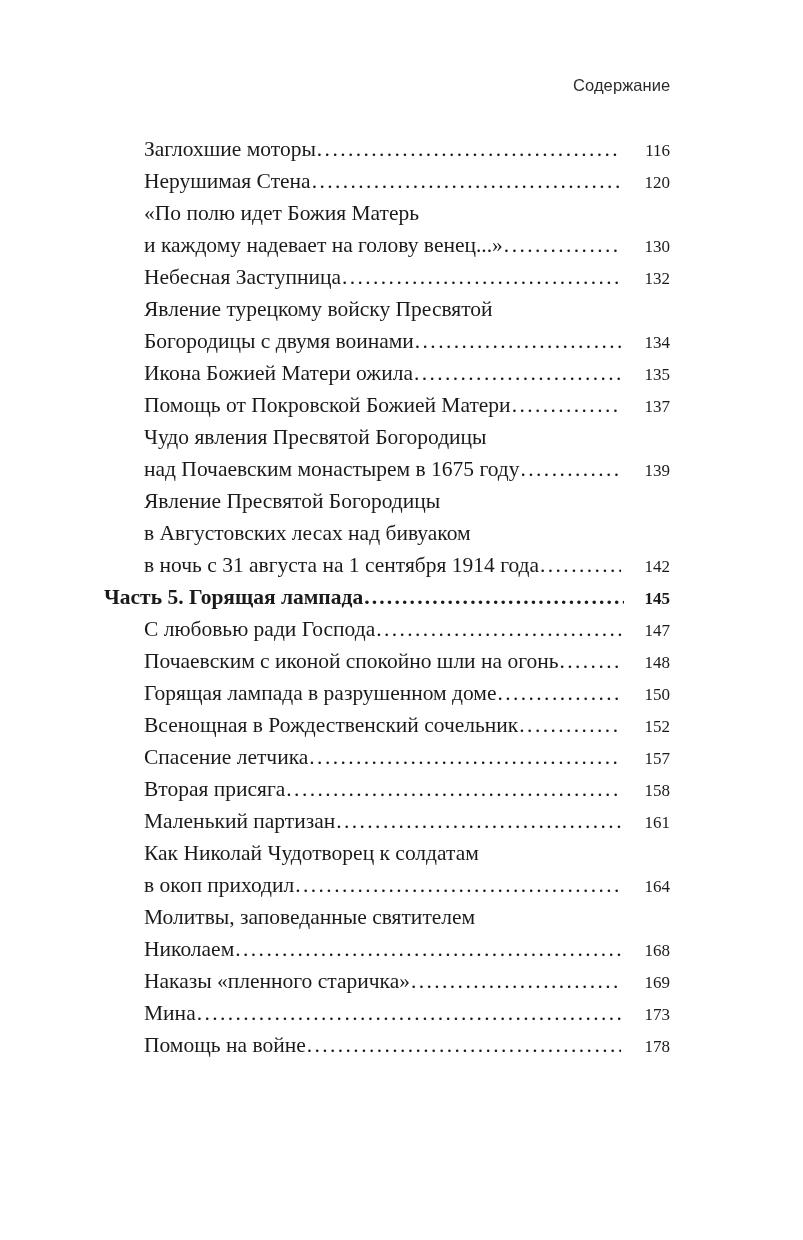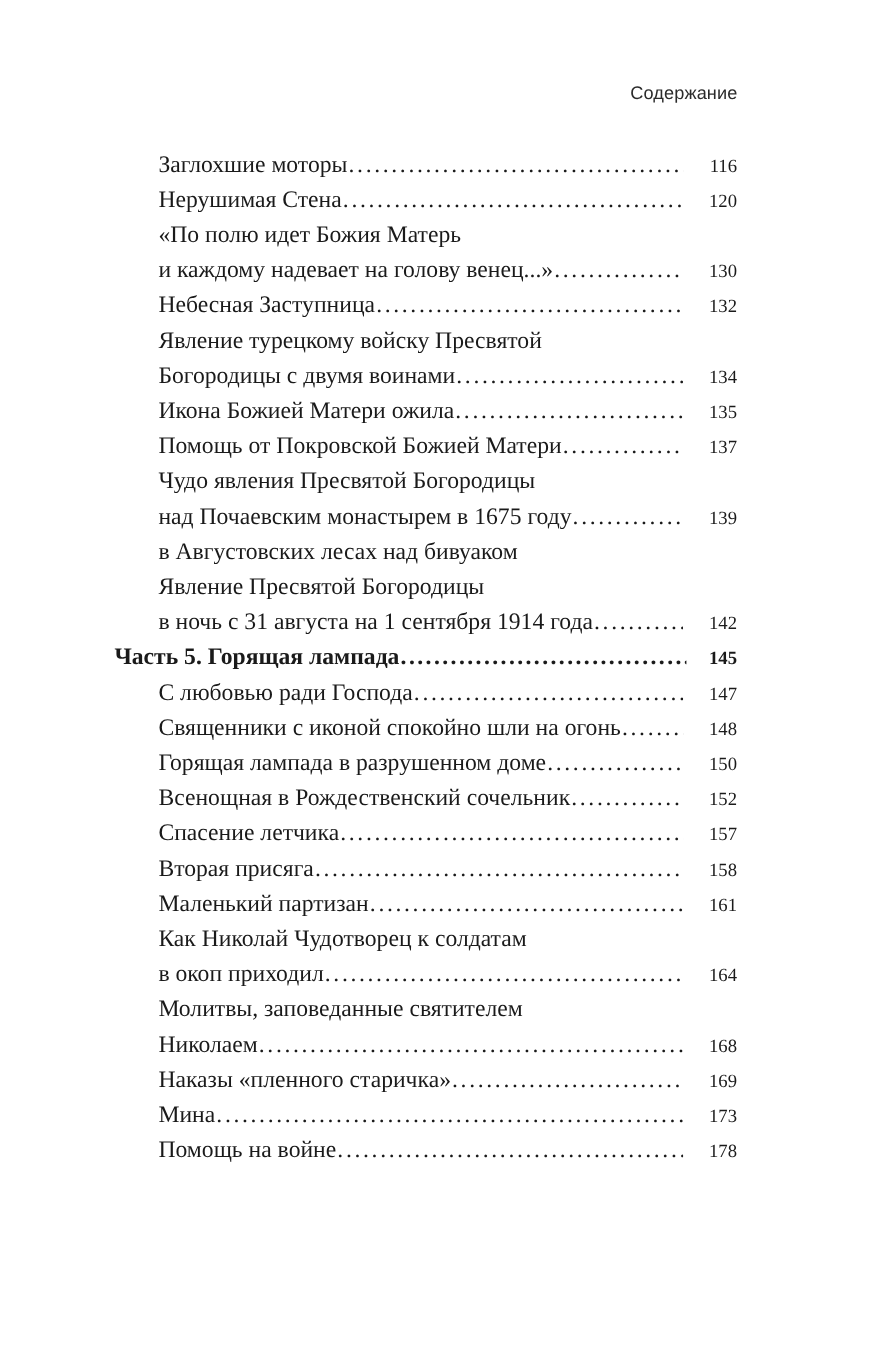--- a/index.html
+++ b/index.html
@@ -152,42 +152,42 @@
       </div>
       <div class="toc-line lvl-entry no-leader">
         <span class="entry-title">Чудо явления Пресвятой Богородицы</span>
       </div>
       <div class="toc-line lvl-entry">
         <span class="entry-title">над Почаевским монастырем в 1675 году</span>
         <span class="leader"></span>
         <span class="folio">139</span>
       </div>
       <div class="toc-line lvl-entry no-leader">
+        <span class="entry-title">Явление Пресвятой Богородицы</span>
+      </div>
+      <div class="toc-line lvl-entry no-leader">
         <span class="entry-title">в Августовских лесах над бивуаком</span>
-      </div>
-      <div class="toc-line lvl-entry no-leader">
-        <span class="entry-title">Явление Пресвятой Богородицы</span>
       </div>
       <div class="toc-line lvl-entry">
         <span class="entry-title">в ночь с 31 августа на 1 сентября 1914 года</span>
         <span class="leader"></span>
         <span class="folio">142</span>
       </div>
       <div class="toc-line lvl-part">
         <span class="entry-title">Часть 5. Горящая лампада</span>
         <span class="leader"></span>
         <span class="folio">145</span>
       </div>
       <div class="toc-line lvl-entry">
         <span class="entry-title">С любовью ради Господа</span>
         <span class="leader"></span>
         <span class="folio">147</span>
       </div>
       <div class="toc-line lvl-entry">
-        <span class="entry-title">Священники с иконой спокойно шли на огонь</span>
+        <span class="entry-title">Почаевским с иконой спокойно шли на огонь</span>
         <span class="leader"></span>
         <span class="folio">148</span>
       </div>
       <div class="toc-line lvl-entry">
         <span class="entry-title">Горящая лампада в разрушенном доме</span>
         <span class="leader"></span>
         <span class="folio">150</span>
       </div>
       <div class="toc-line lvl-entry">
         <span class="entry-title">Всенощная в Рождественский сочельник</span>

